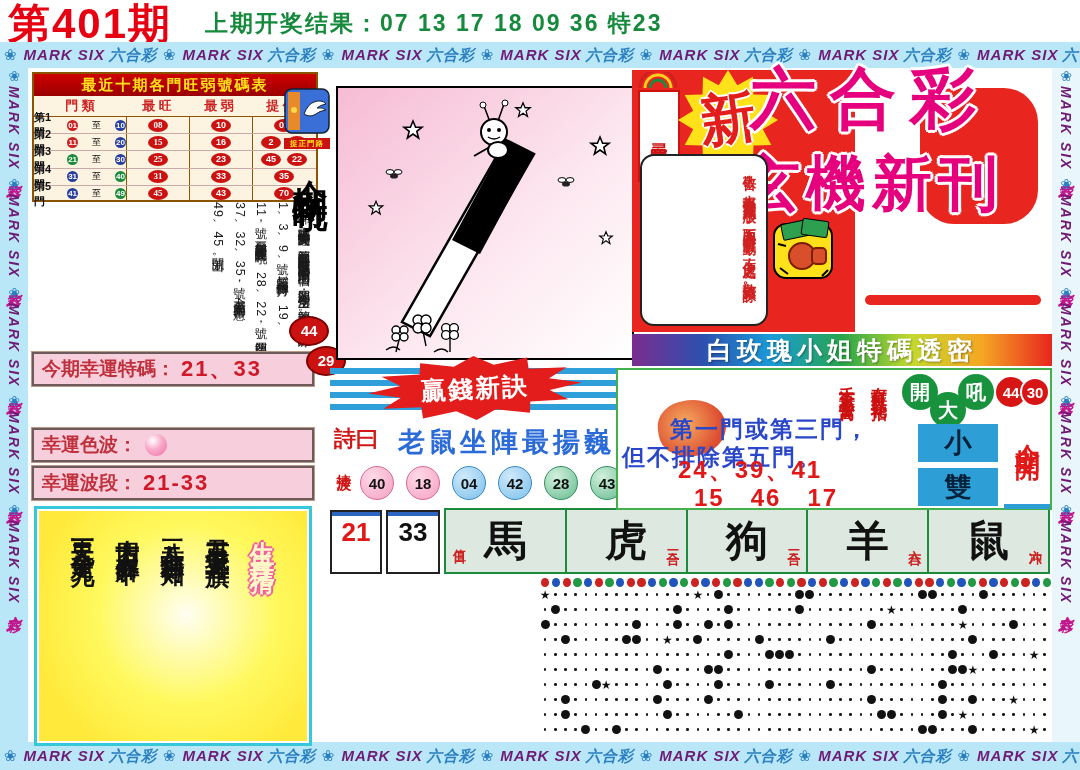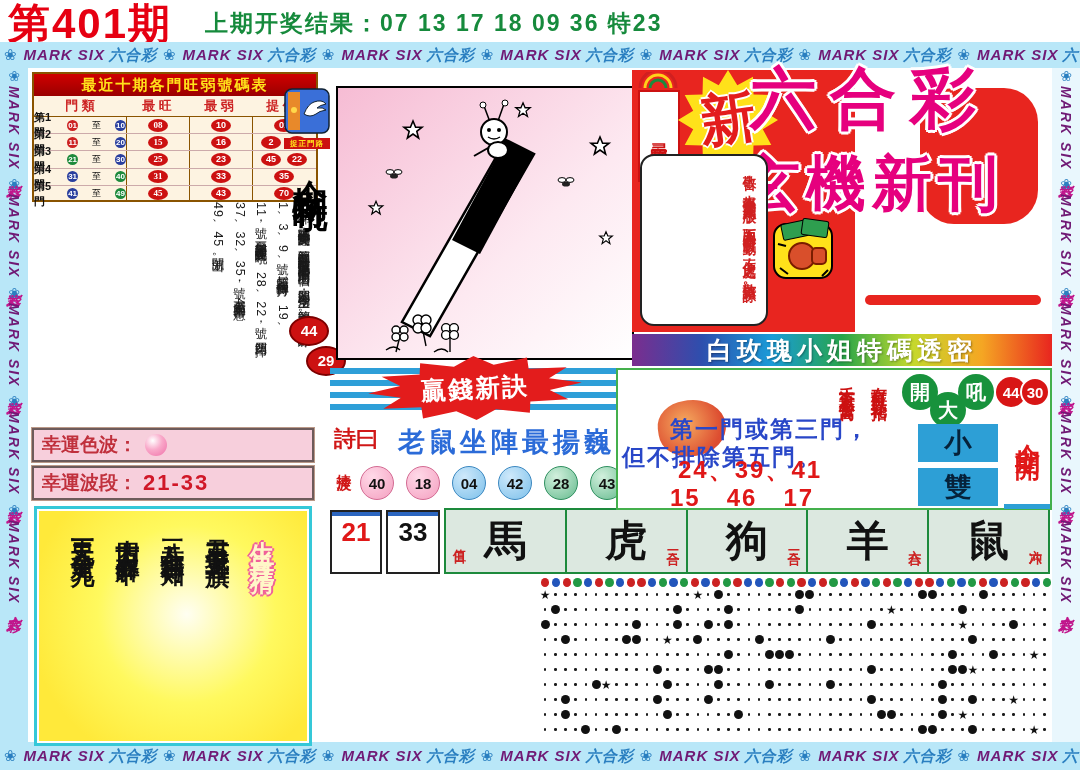--- a/index.html
+++ b/index.html
@@ -240,20 +240,24 @@
           <i class="oval">43</i>
         </span>
       <span class="c4">
           <i class="oval">70</i>
         </span>
     </div>
   </div>
 
   <div id="analysis" class="abs" style="left:34px;top:202px;width:280px;height:144px;">睇，大路號碼走勢反彈開旺，第五門爆旺開出三柱波第二也是開出了三個第三門開出一個，第四門今期落空，第一門今期落空。計第一門睇好1、3、9號、第二門有所保持轉12、19、11號，至于第三門號反彈開旺吼25、28、22號，第四門捧37、32、35號，至于第五門留意42、49、45號開出。</div>
 
+  <div class="lucky abs" style="left:32px;top:352px;width:282px;height:34px;">
+    <span class="lab">今期幸運特碼：</span>
+    <span class="valr">21、33</span>
+  </div>
   <div class="lucky abs" style="left:32px;top:428px;width:282px;height:34px;">
     <span class="lab">幸運色波：</span>
     <span class="ball-pink"></span>
   </div>
   <div class="lucky abs" style="left:32px;top:466px;width:282px;height:34px;">
     <span class="lab">幸運波段：</span>
     <span class="valr">21-33</span>
   </div>
 
   <div id="poembox" class="abs" style="left:34px;top:506px;width:272px;height:234px;">
@@ -431,21 +435,21 @@
     <div class="abs" style="left:233px;top:225px;width:176px;height:10px;background:#e8251f;border-radius:5px;"></div>
   </div>
 
   <div id="rose-banner" class="abs" style="left:632px;top:334px;width:420px;height:32px;">白玫瑰小姐特碼透密</div>
 
   <div id="forecast" class="abs" style="left:616px;top:368px;width:436px;height:142px;">
     <div id="seal" class="abs" style="left:40px;top:30px;width:68px;height:56px;"></div>
     <div class="abs blueline" style="left:52px;top:44px;">第一門或第三門，</div>
     <div class="abs blueline" style="left:4px;top:72px;">但不排除第五門。</div>
     <div class="abs rednums" style="left:60px;top:84px;">24、39、41</div>
-    <div class="abs rednums" style="left:52px;top:112px;">15　46　17</div>
+    <div class="abs rednums" style="left:76px;top:112px;">15　46　17</div>
     <div class="abs sidecol" style="left:218px;top:4px;height:134px;">千姿百态不离禽</div>
     <div class="abs sidecol" style="left:250px;top:4px;height:134px;">有样可以弄花招</div>
     <div class="gcirc abs" style="left:284px;top:4px;">開</div>
     <div class="gcirc abs" style="left:312px;top:22px;">大</div>
     <div class="gcirc abs" style="left:340px;top:4px;">吼</div>
     <div class="rcirc abs" style="left:378px;top:7px;">44</div>
     <div class="rcirc abs" style="left:402px;top:7px;border:2px solid #fff;box-sizing:border-box;">30</div>
     <div class="szbox abs" style="left:300px;top:54px;">小</div>
     <div class="szbox abs" style="left:300px;top:98px;">雙</div>
     <div id="size-side" class="abs" style="left:394px;top:54px;height:82px;">今期開</div>

